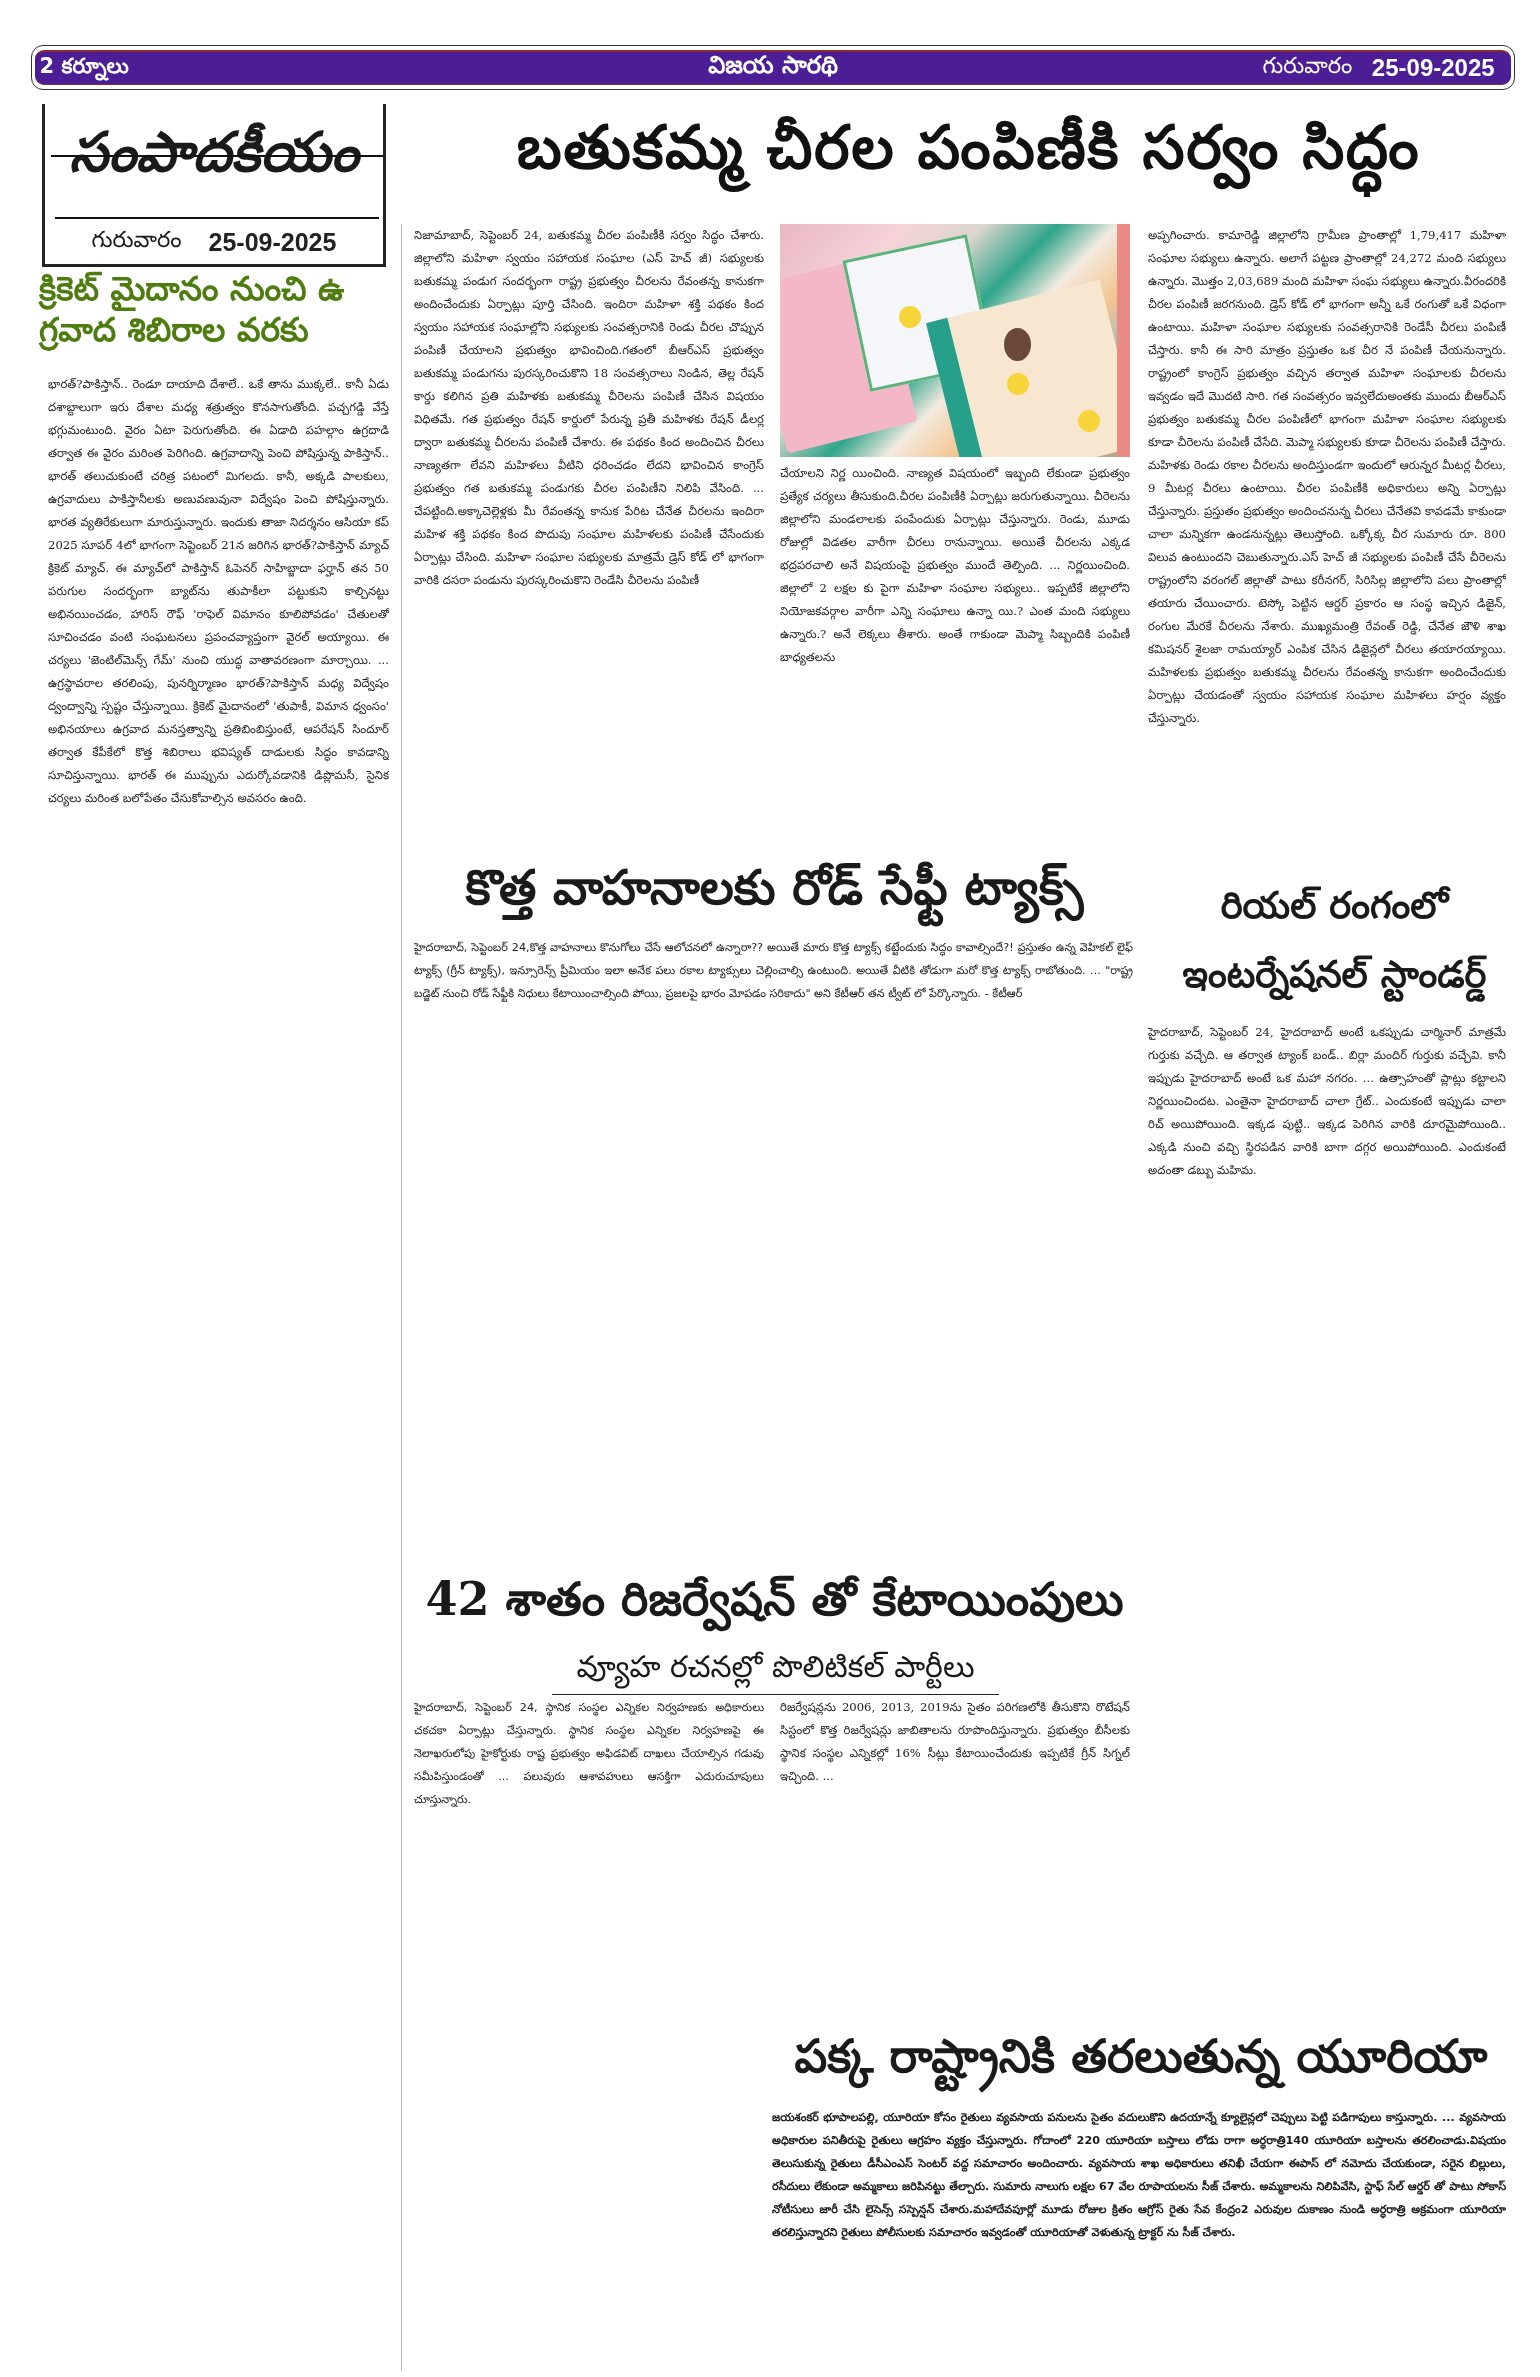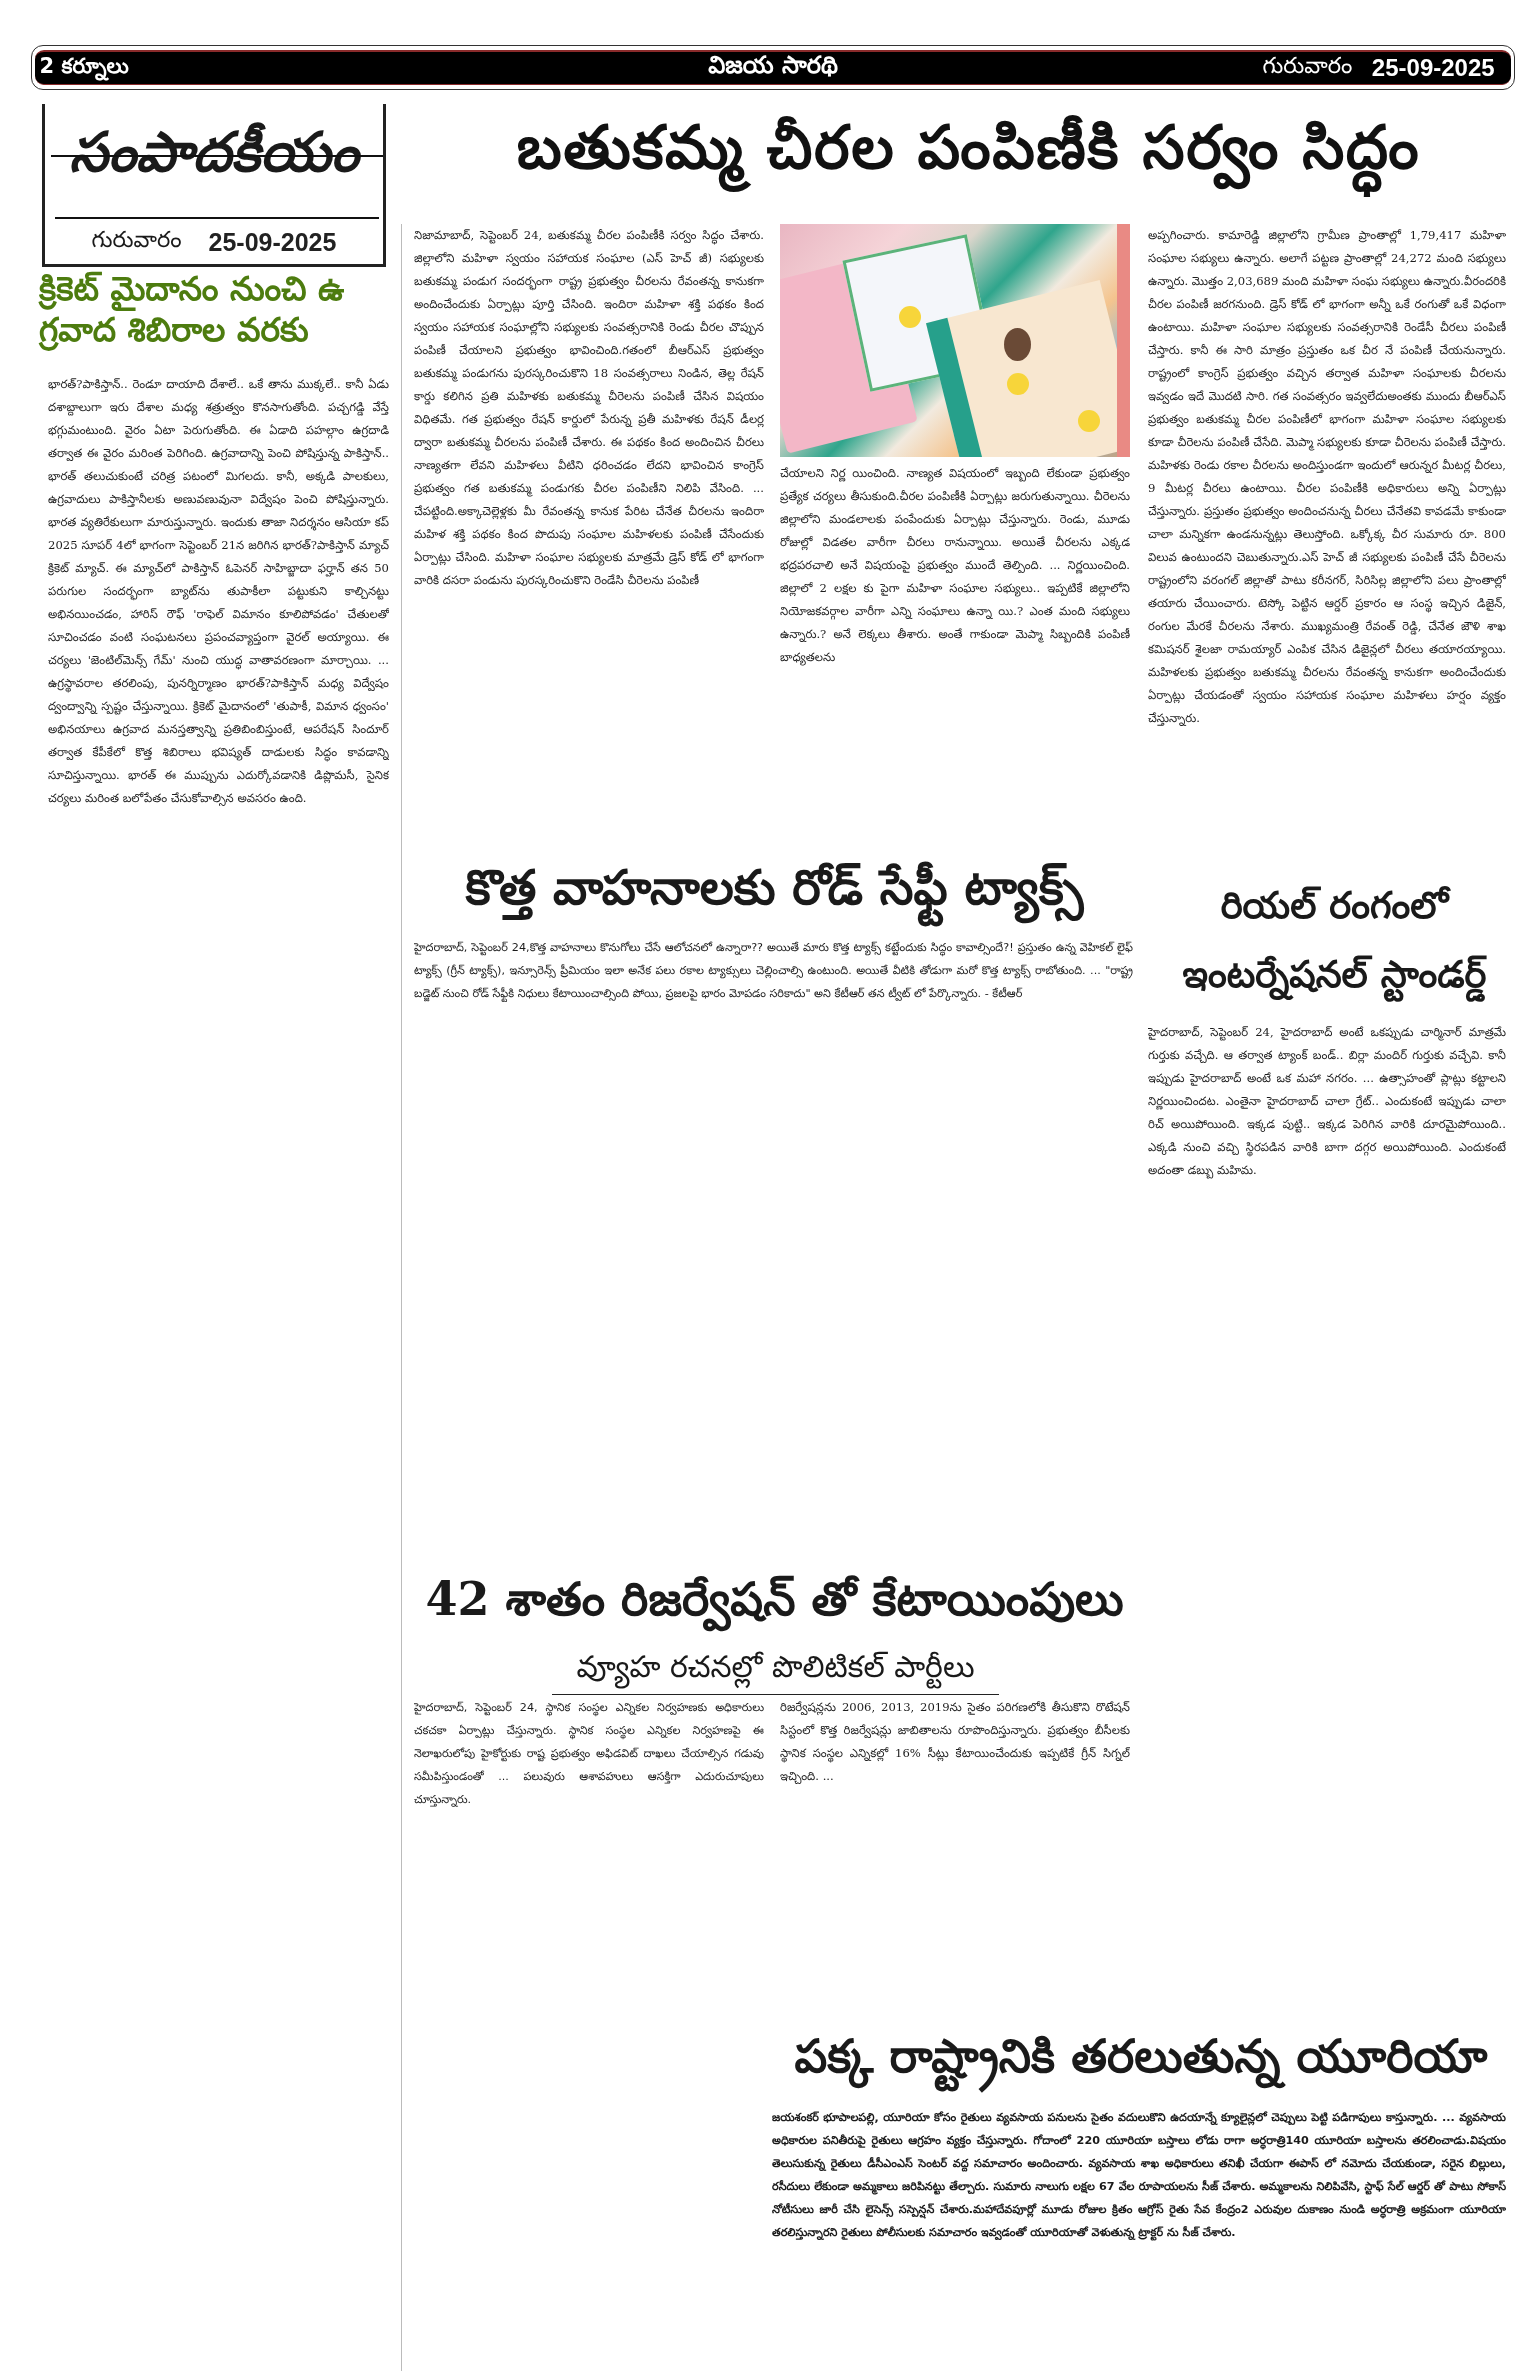--- a/index.html
+++ b/index.html
@@ -5,21 +5,21 @@
   * { box-sizing: border-box; margin: 0; padding: 0; }
   html, body { width: 1541px; height: 2377px; background: #ffffff; overflow: hidden; }
   body { font-family: "DejaVu Sans", sans-serif; color: #1a1a1a; position: relative; }
 
   
   .masthead-outer {
     position: absolute; left: 31px; top: 45px; width: 1484px; height: 45px;
     border: 1.5px solid #333; border-radius: 12px; padding: 3.7px 3px;
   }
   .masthead {
-    width: 100%; height: 100%; background: #000000; border-radius: 9px;
+    width: 100%; height: 100%; background: #4c1d95; border-radius: 9px;
     border-top: 2.2px solid #8a2a2a; border-bottom: 1.5px solid #8a2a2a;
     display: flex; align-items: center; justify-content: space-between;
     padding: 0 16.4px 0 4.5px; color: #fff;
   }
   .mh-left { font-size: 21px; font-weight: bold; font-family: "DejaVu Sans", sans-serif; }
   .mh-center { font-size: 24px; font-weight: bold; position: absolute; left: 50%; transform: translateX(-50%); }
   .mh-right { font-size: 22.4px; display: flex; gap: 19.4px; align-items: center; }
   .mh-right .date { font-family: "Liberation Sans", sans-serif; font-weight: bold; font-size: 24px; }
 
   

